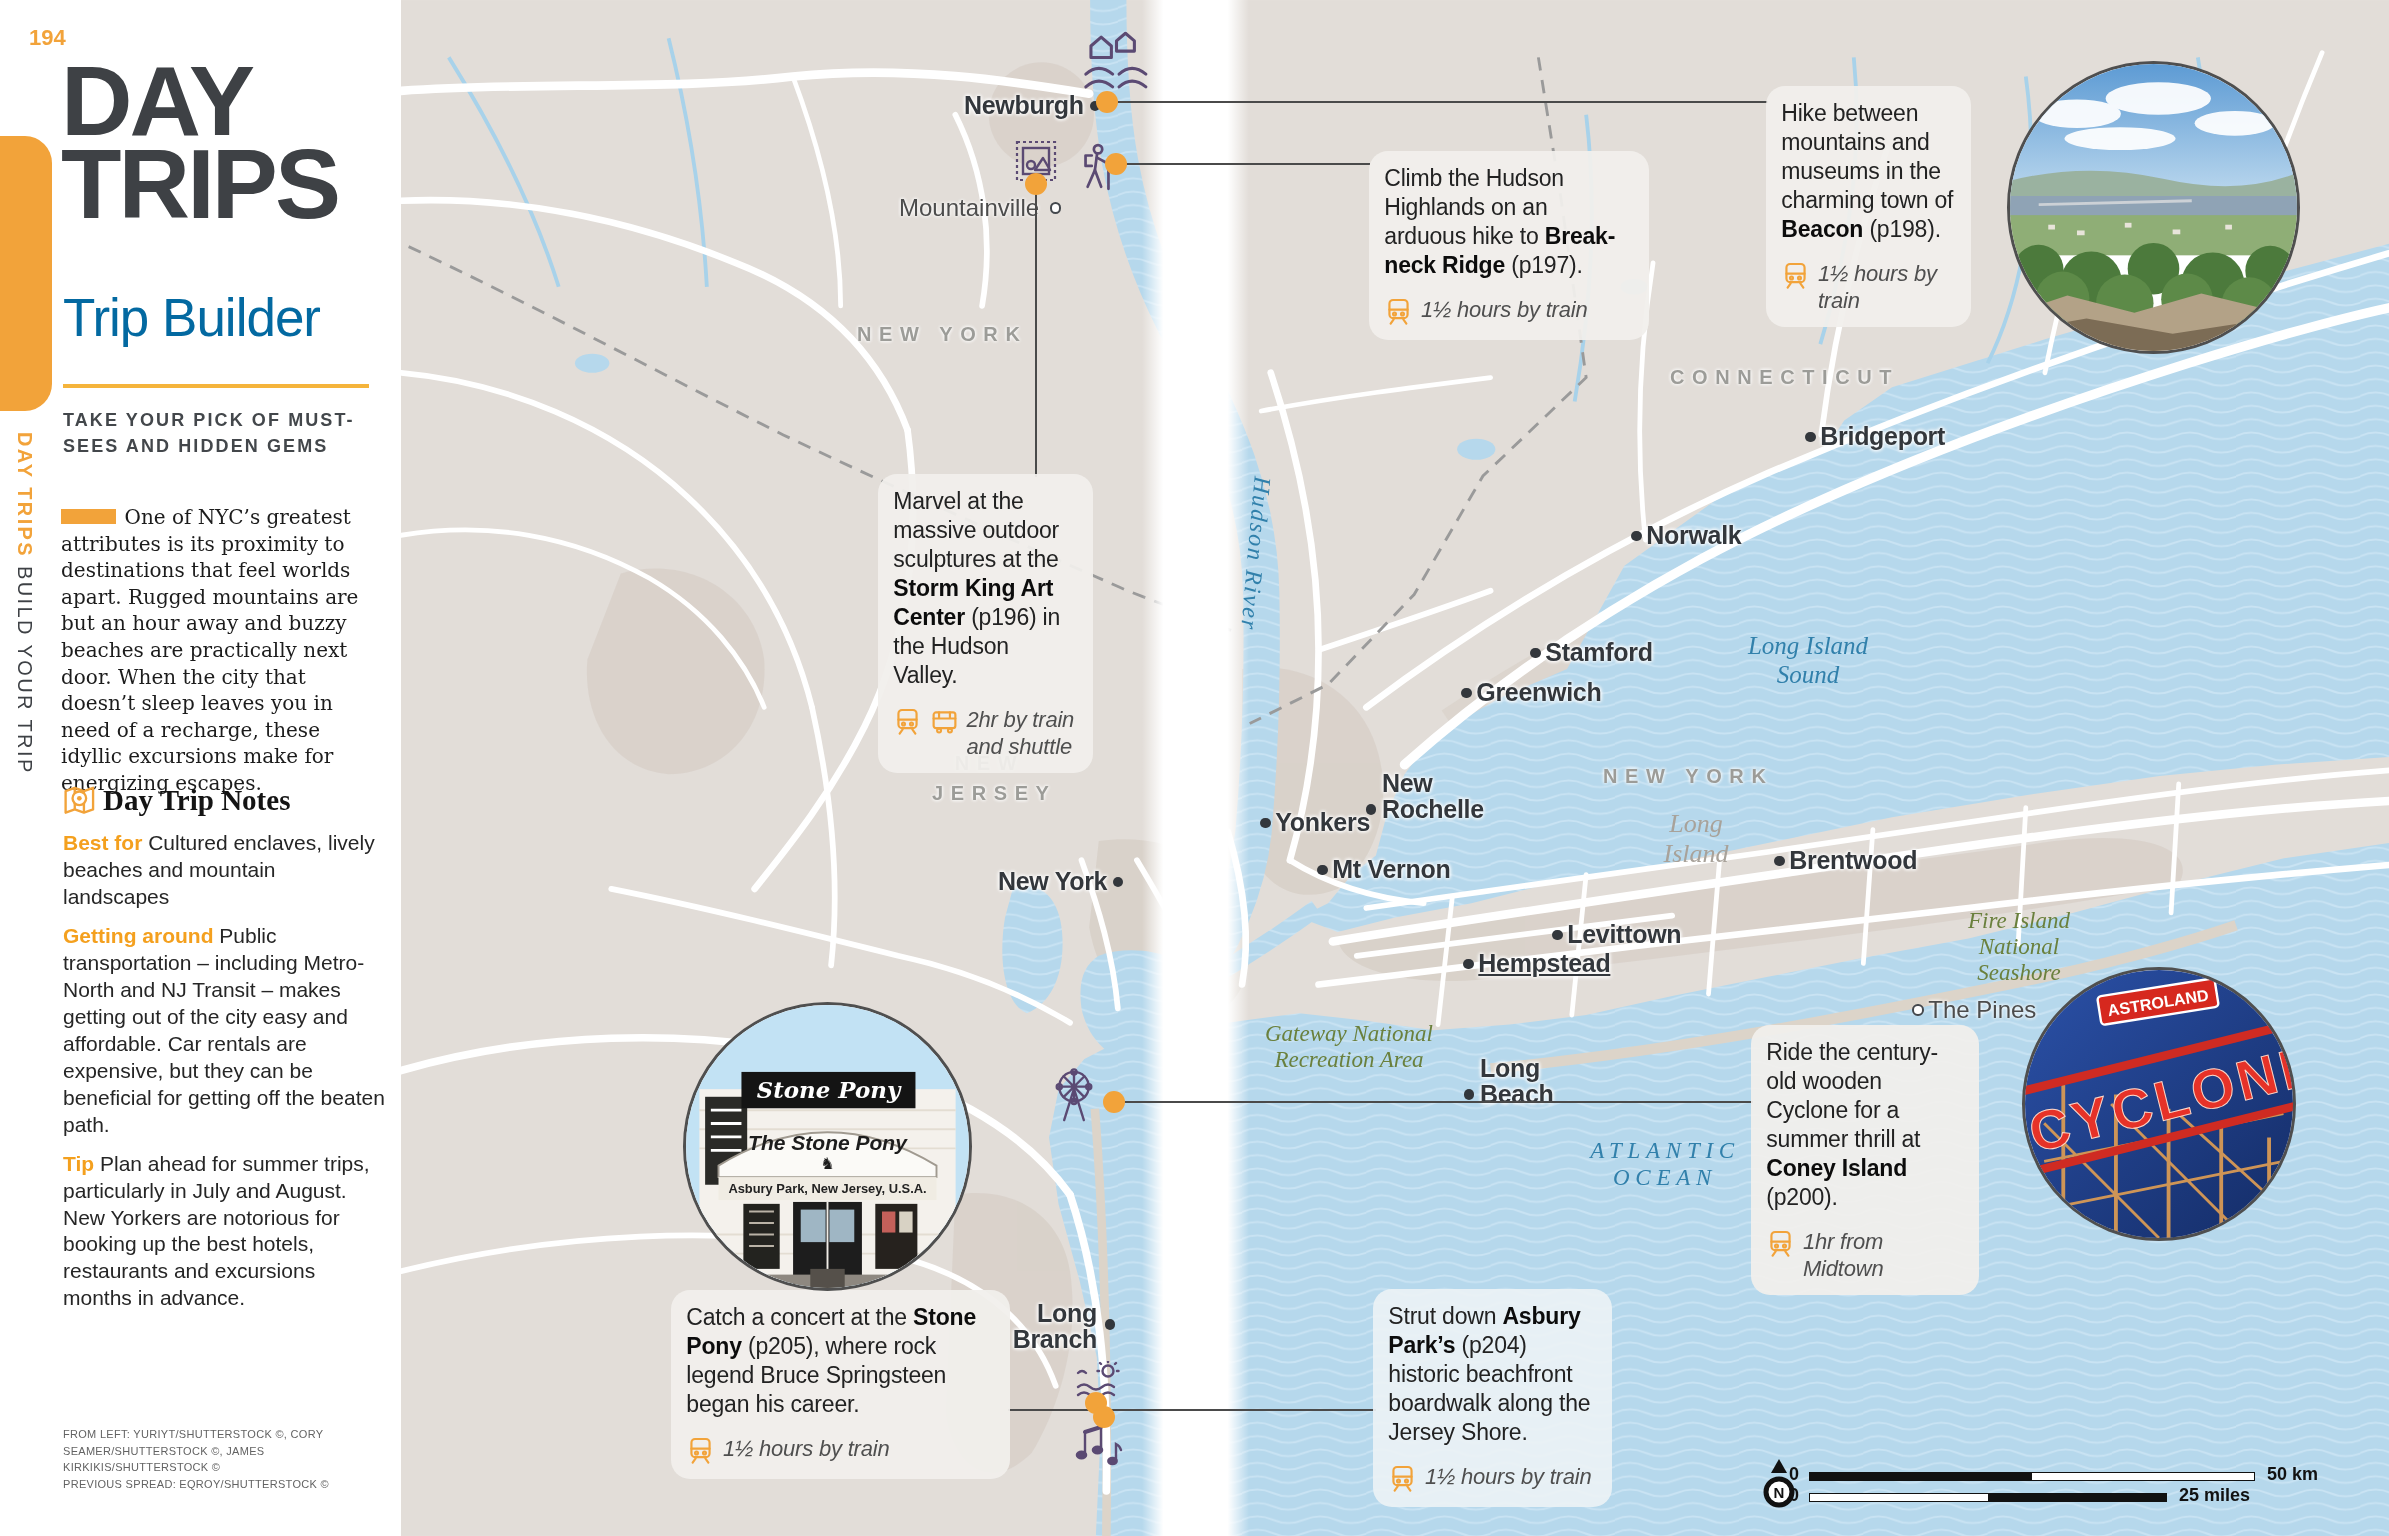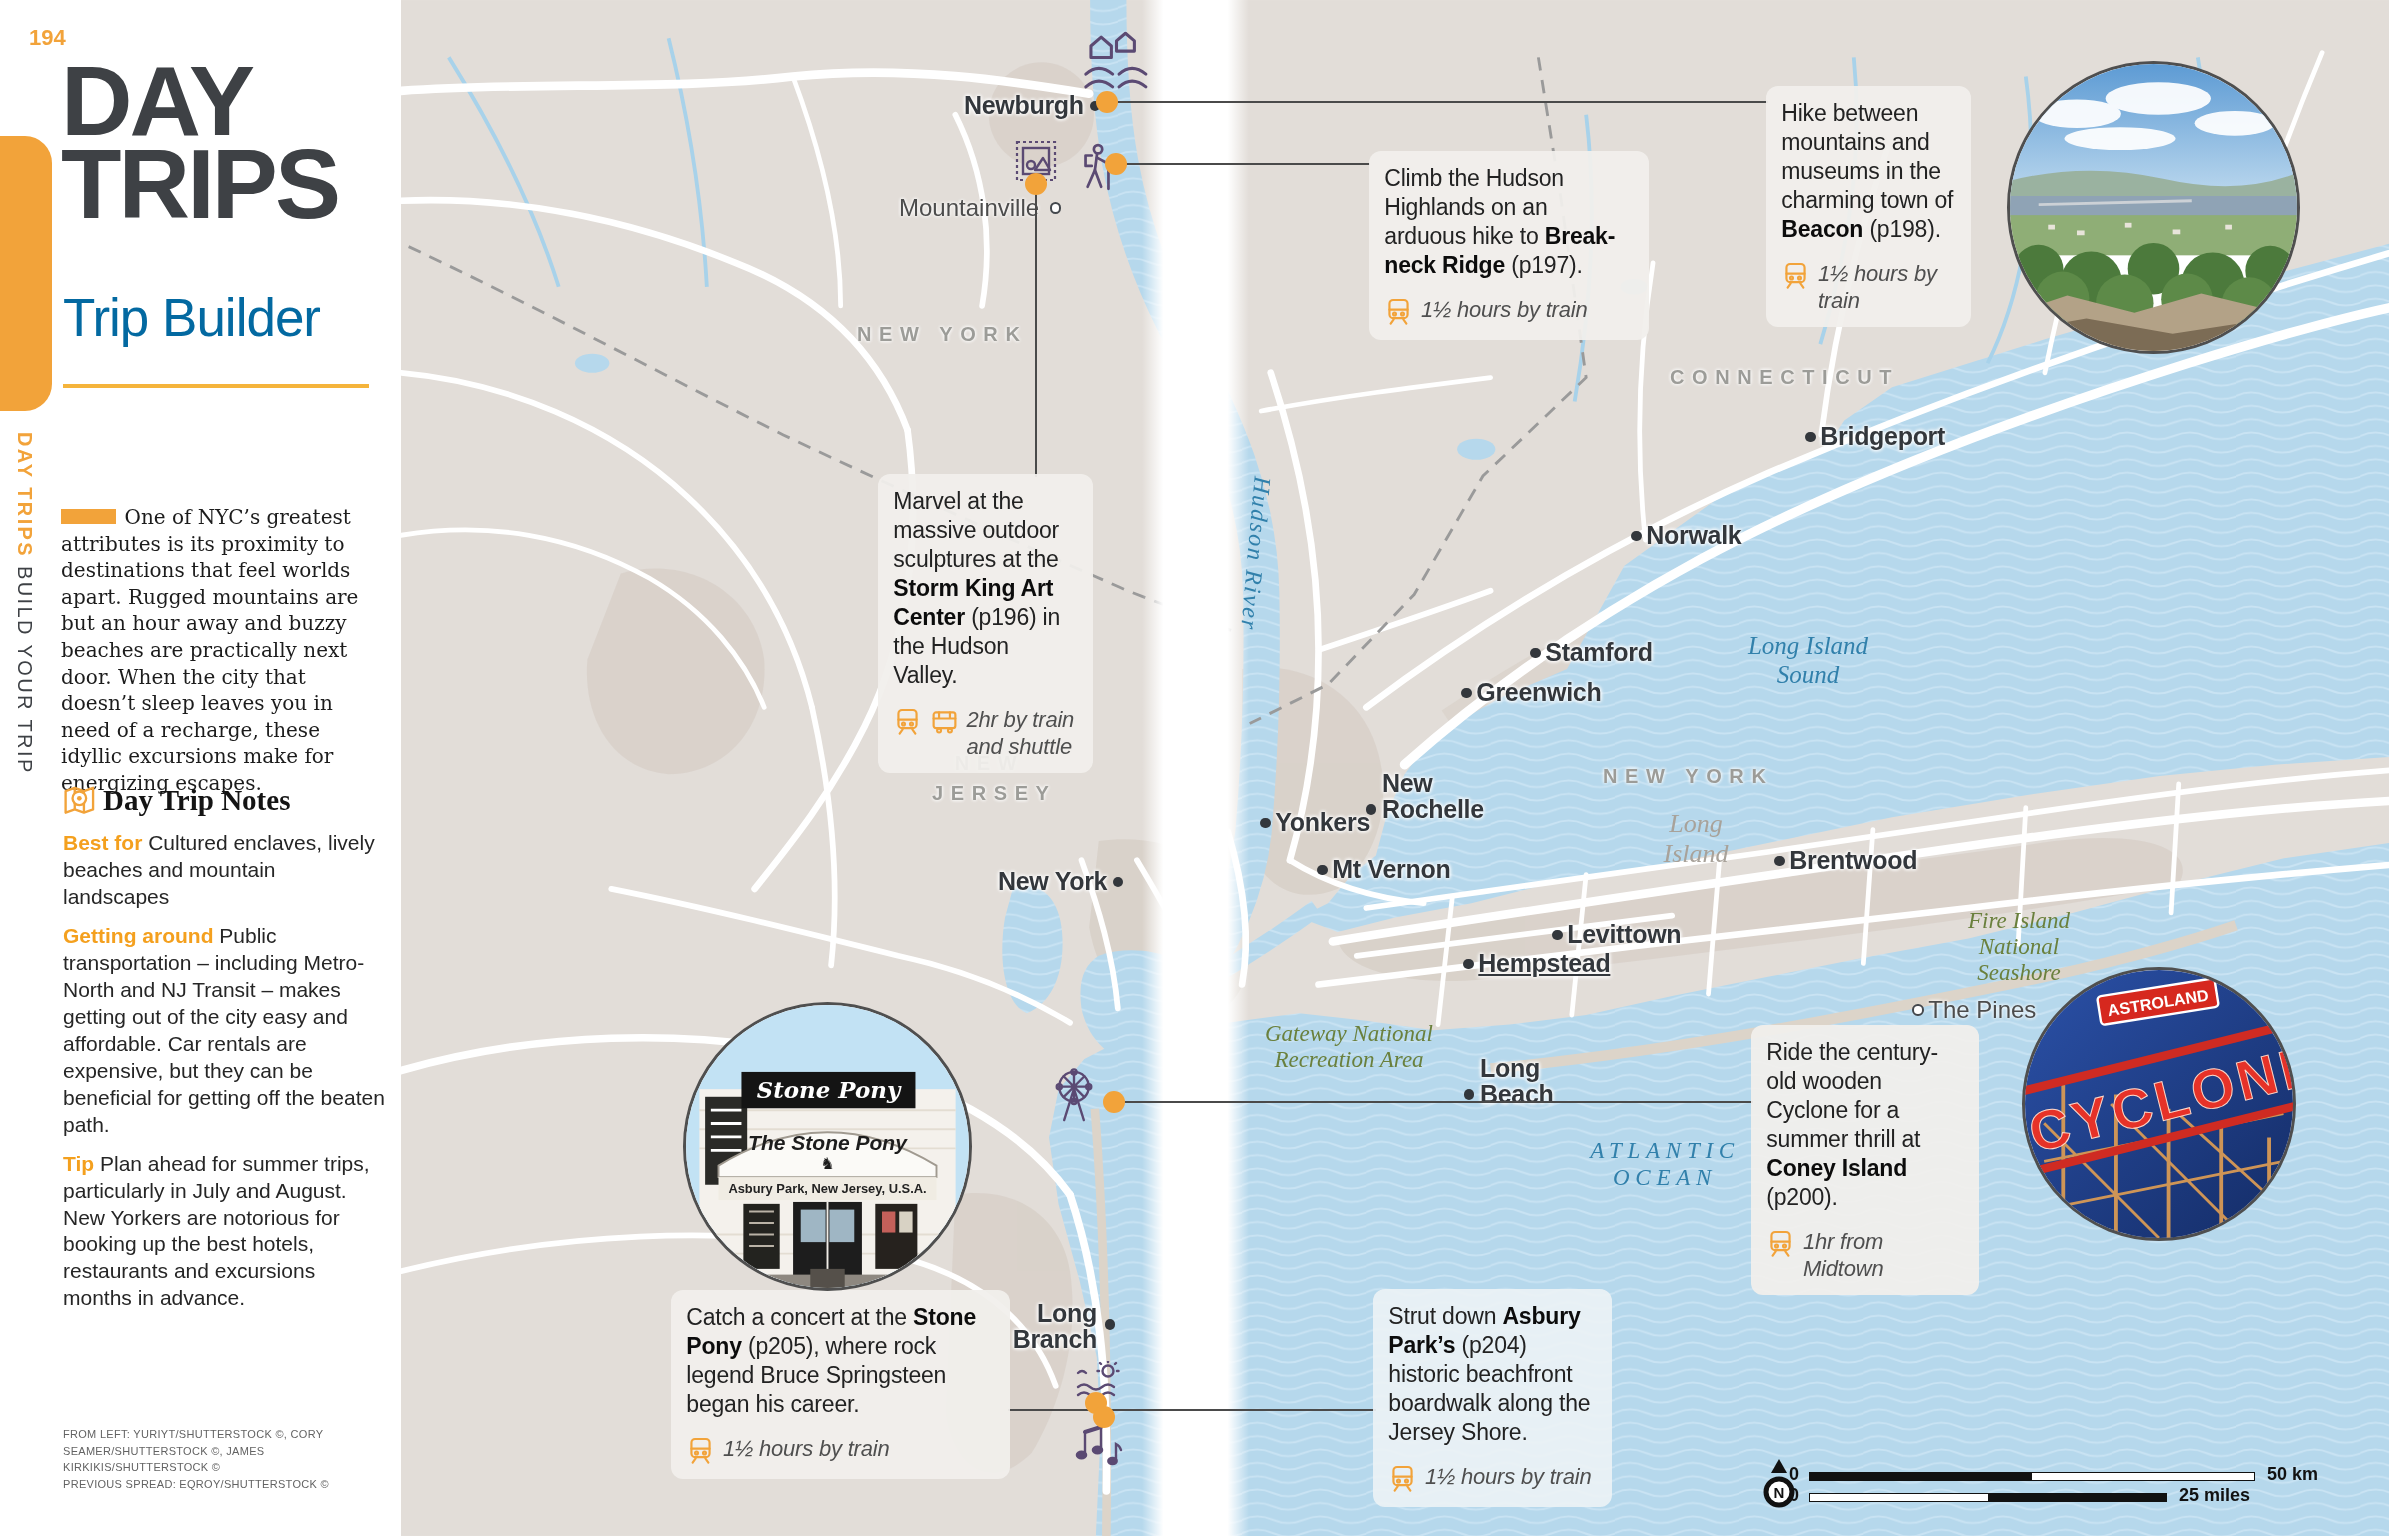--- a/index.html
+++ b/index.html
@@ -36,21 +36,21 @@
   .parklbl{font:italic 400 23px/1.13 "Liberation Serif",serif;color:#6a803d;text-align:center;white-space:normal;}
   .regionlbl{font:italic 400 26px/1.15 "Liberation Serif",serif;color:#a8a29a;text-align:center;white-space:normal;}
   .ocean{letter-spacing:5.7px;font-size:23px;}
   .vriver{writing-mode:vertical-rl;transform:rotate(5deg);letter-spacing:1.9px;white-space:nowrap;}
   .dot{display:inline-block;width:10.5px;height:10.5px;border-radius:50%;background:#33373c;vertical-align:middle;margin:0 4.8px 2.9px 0;}
   .dot-after{margin:0 0 2.9px 5.7px;}
   .opendot{display:inline-block;width:9.6px;height:9.6px;border:2.4px solid #44484d;border-radius:50%;background:#fff;
            vertical-align:middle;margin:0 4.8px 2.9px 0;box-sizing:border-box;width:11.5px;height:11.5px;}
   .lblock{line-height:1.05;}
   
-  .callout{position:absolute;background:rgba(241,239,236,.94);border-radius:12px;padding:13.4px 15.3px;
+  .callout{position:absolute;background:rgba(241,239,236,.94);border-radius:19px;padding:13.4px 15.3px;
            font:400 23px/1.26 "Liberation Sans",sans-serif;color:#222;letter-spacing:-0.2px;z-index:40;}
   .callout p{margin:0;}
   .callout b{font-weight:700;color:#0c0c0c;}
   .callout.on-water{background:rgba(235,242,245,.92);}
   .transit{display:flex;align-items:flex-start;gap:7.6px;margin-top:17px;
            font:italic 400 22px/1.2 "Liberation Sans",sans-serif;color:#4f4f4f;}
   .transit svg{flex:0 0 auto;}
   
   .conn{position:absolute;background:#4a4a4a;z-index:30;}
   .odot{position:absolute;width:22px;height:22px;border-radius:50%;background:#f2a33a;z-index:31;transform:translate(-50%,-50%);}
@@ -164,20 +164,21 @@
   <div class="edge-tab"></div>
   <div class="spine-v spine-ch lbl">DAY TRIPS</div>
   <div class="spine-v spine-sec lbl">BUILD YOUR TRIP</div>
 
   <div class="big-title">
     <div>DAY</div>
     <div>TRIPS</div>
   </div>
   <div class="subtitle">Trip Builder</div>
   <div class="title-rule"></div>
+  <div class="kicker">TAKE YOUR PICK OF MUST-SEES AND HIDDEN GEMS</div>
 
   <p class="intro"><span class="intro-marker"></span><span>One of NYC’s greatest attributes is its proximity to destinations that feel worlds apart. Rugged mountains are but an hour away and buzzy beaches are practically next door. When the city that doesn’t sleep leaves you in need of a recharge, these idyllic excursions make for energizing escapes.</span></p>
 
   <div class="notes">
     <div class="notes-head">
       <svg width="34" height="32.5" viewBox="0 0 26 24">
         <g fill="none" stroke="#f2a33a" stroke-width="1.8" stroke-linejoin="round">
           <path d="M2,5 L9,2.5 L16,5 L23,2.5 V19 L16,21.5 L9,19 L2,21.5 Z"></path>
           <path d="M9,2.5 V19 M16,5 V21.5"></path>
         </g>

